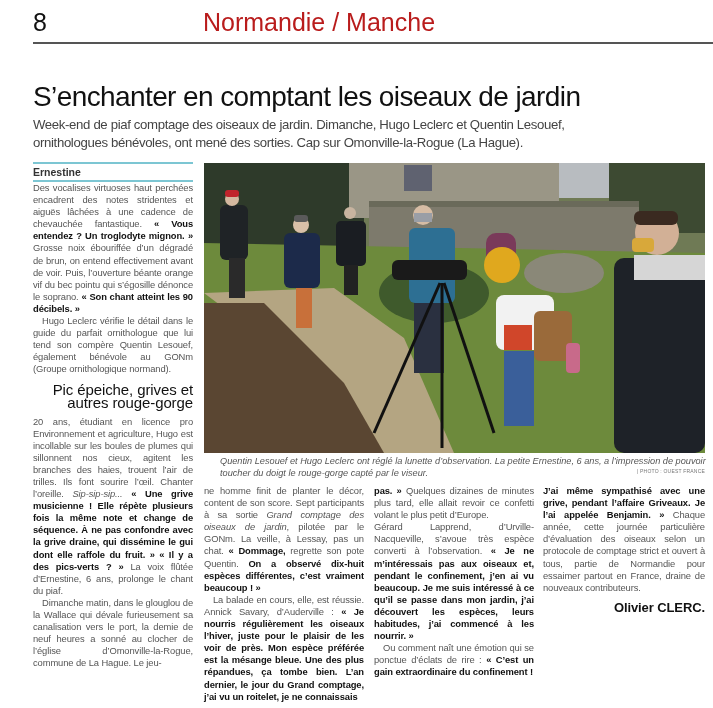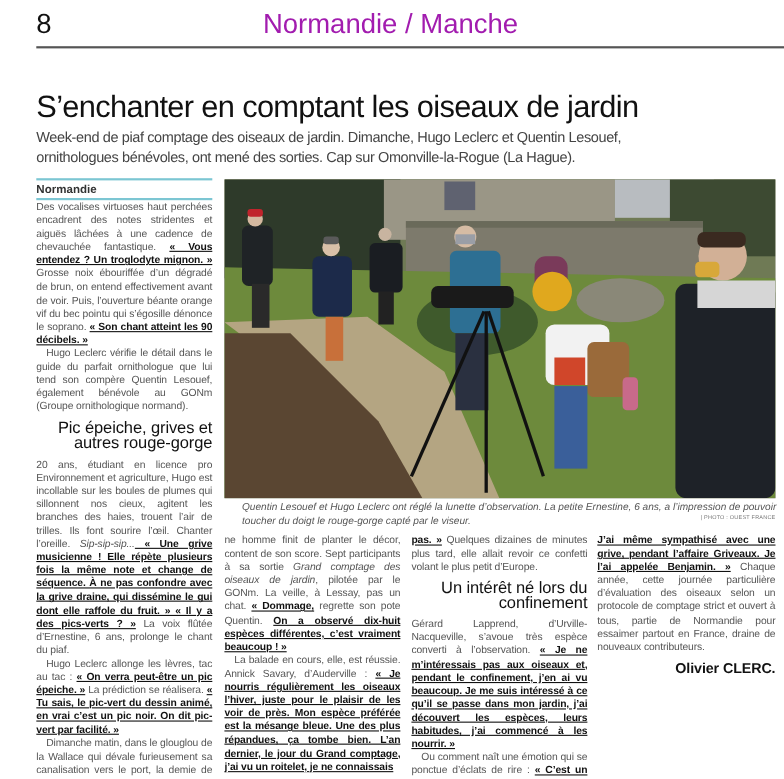--- a/index.html
+++ b/index.html
@@ -1,27 +1,27 @@
 <!DOCTYPE html>
 <html><head>
 <meta charset="utf-8">
 <style>
   * { box-sizing: border-box; margin: 0; padding: 0; }
   html, body { width: 713px; height: 708px; background: #ffffff; overflow: hidden; }
   body { position: relative; font-family: "Liberation Sans", sans-serif; color: #1a1a1a; }
 
   .page-num { position: absolute; left: 33px; top: 8px; font-size: 25px; line-height: 28px; color: #111; }
-  .section { position: absolute; left: 203px; top: 8px; font-size: 25px; line-height: 28px; color: #a21caf; margin-left: 36px; }
+  .section { position: absolute; left: 203px; top: 8px; font-size: 25px; line-height: 28px; color: #b91c1c; }
   .header-rule { position: absolute; left: 33px; right: 0; top: 42px; height: 2px; background: #555; }
 
   .headline { position: absolute; left: 33px; top: 80px; width: 680px; font-size: 28px; line-height: 34px; letter-spacing: -0.6px; color: #111; white-space: nowrap; }
   .standfirst { position: absolute; left: 33px; top: 116px; width: 560px; font-size: 13.2px; line-height: 18px; color: #444; letter-spacing: -0.35px; }
 
   .col { position: absolute; font-size: 9.4px; line-height: 12.1px; color: #555; text-align: justify; letter-spacing: -0.1px; hyphens: manual; }
-  .col b { color: #111; font-weight: bold; text-decoration: underline; }
+  .col b { color: #111; font-weight: bold; }
   .col i { font-style: italic; }
   .col p { text-indent: 9px; }
   .col p.noindent { text-indent: 0; }
 
   .kicker-wrap { position: absolute; left: 33px; top: 162px; width: 160px; }
   .kicker-top { height: 2px; background: #7cc6d3; }
   .kicker { font-size: 10.5px; font-weight: bold; color: #333; line-height: 13px; padding: 2px 0 1px 0; }
   .kicker-bot { height: 2px; background: #7cc6d3; }
 
   .col1 { left: 33px; top: 182px; width: 160px; }
@@ -42,35 +42,32 @@
 
 <div class="page-num">8</div>
 <div class="section">Normandie / Manche</div>
 <div class="header-rule"></div>
 
 <h1 class="headline" style="font-weight:normal;">S’enchanter en comptant les oiseaux de jardin</h1>
 <div class="standfirst">Week-end de piaf comptage des oiseaux de jardin. Dimanche, Hugo Leclerc et Quentin Lesouef, ornithologues bénévoles, ont mené des sorties. Cap sur Omonville-la-Rogue (La Hague).</div>
 
 <div class="kicker-wrap">
   <div class="kicker-top"></div>
-  <div class="kicker">Normandie</div>
+  <div class="kicker">Ernestine</div>
   <div class="kicker-bot"></div>
 </div>
 
 <div class="col col1">
   <p class="noindent">
     <span>Des vocalises virtuoses haut perchées encadrent des notes stridentes et aiguës lâchées à une cadence de chevauchée fantastique. </span><b>« Vous entendez ? Un troglodyte mignon. »</b><span> Grosse noix ébouriffée d’un dégradé de brun, on entend effectivement avant de voir. Puis, l’ouverture béante orange vif du bec pointu qui s’égosille dénonce le soprano. </span><b>« Son chant atteint les 90 décibels. »</b>
   </p>
   <p>Hugo Leclerc vérifie le détail dans le guide du parfait ornithologue que lui tend son compère Quentin Lesouef, également bénévole au GONm (Groupe ornithologique normand).</p>
   <div class="subhead">Pic épeiche, grives et autres rouge-gorge</div>
   <p class="noindent">
     <span>20 ans, étudiant en licence pro Environnement et agriculture, Hugo est incollable sur les boules de plumes qui sillonnent nos cieux, agitent les branches des haies, trouent l’air de trilles. Ils font sourire l’œil. Chanter l’oreille. </span><i>Sip-sip-sip...</i><b> « Une grive musicienne ! Elle répète plusieurs fois la même note et change de séquence. À ne pas confondre avec la grive draine, qui dissémine le gui dont elle raffole du fruit. » « Il y a des pics-verts ? »</b><span> La voix flûtée d’Ernestine, 6 ans, prolonge le chant du piaf.</span>
-  </p>
-  <p>
-    <span>Hugo Leclerc allonge les lèvres, tac au tac : </span><b>« On verra peut-être un pic épeiche. »</b><span> La prédiction se réalisera. </span><b>« Tu sais, le pic-vert du dessin animé, en vrai c’est un pic noir. On dit pic-vert par facilité. »</b>
   </p>
   <p>Dimanche matin, dans le glouglou de la Wallace qui dévale furieusement sa canalisation vers le port, la demie de neuf heures a sonné au clocher de l’église d’Omonville-la-Rogue, commune de La Hague. Le jeu-</p>
 </div>
 
 <div class="photo">
   <svg width="501" height="290" viewBox="0 0 501 290" xmlns="http://www.w3.org/2000/svg">
 
     <rect x="0" y="0" width="501" height="290" fill="#6f7a55"></rect>
     <rect x="0" y="0" width="160" height="90" fill="#2e3a2a"></rect>
     <rect x="145" y="0" width="210" height="55" fill="#9a9686"></rect>
@@ -138,21 +135,20 @@
   </p>
   <p>
     <span>La balade en cours, elle, est réussie. Annick Savary, d’Auderville : </span><b>« Je nourris régulièrement les oiseaux l’hiver, juste pour le plaisir de les voir de près. Mon espèce préférée est la mésange bleue. Une des plus répandues, ça tombe bien. L’an dernier, le jour du Grand comptage, j’ai vu un roitelet, je ne connaissais</b>
   </p>
 </div>
 
 <div class="col col3">
   <p class="noindent">
     <b>pas. »</b><span> Quelques dizaines de minutes plus tard, elle allait revoir ce confetti volant le plus petit d’Europe.</span>
   </p>
-  <div class="subhead">Un intérêt né lors du confinement</div>
   <p class="noindent">
     <span>Gérard Lapprend, d’Urville-Nacqueville, s’avoue très espèce converti à l’observation. </span><b>« Je ne m’intéressais pas aux oiseaux et, pendant le confinement, j’en ai vu beaucoup. Je me suis intéressé à ce qu’il se passe dans mon jardin, j’ai découvert les espèces, leurs habitudes, j’ai commencé à les nourrir. »</b>
   </p>
   <p>
     <span>Ou comment naît une émotion qui se ponctue d’éclats de rire : </span><b>« C’est un gain extraordinaire du confinement !</b>
   </p>
 </div>
 
 <div class="col col4">
   <p class="noindent">

